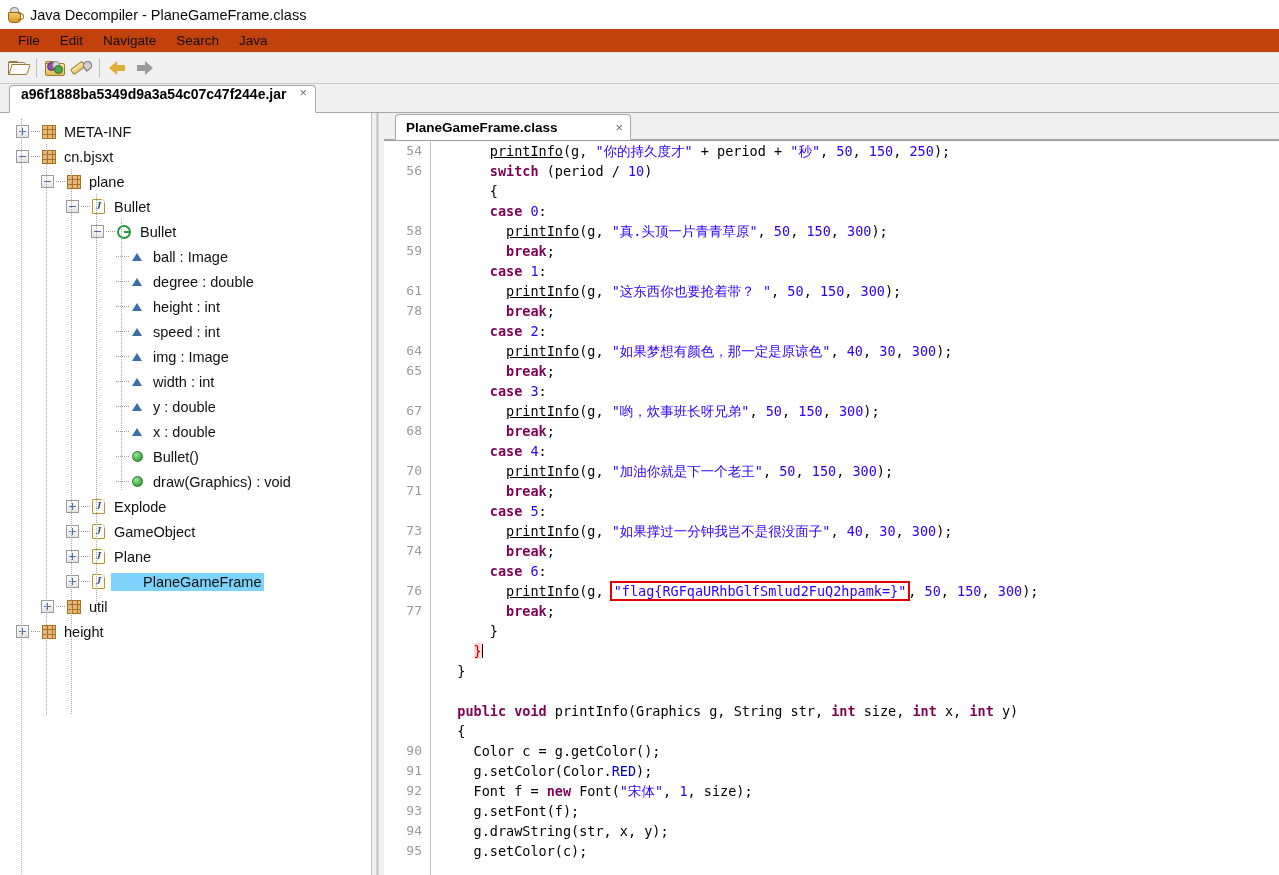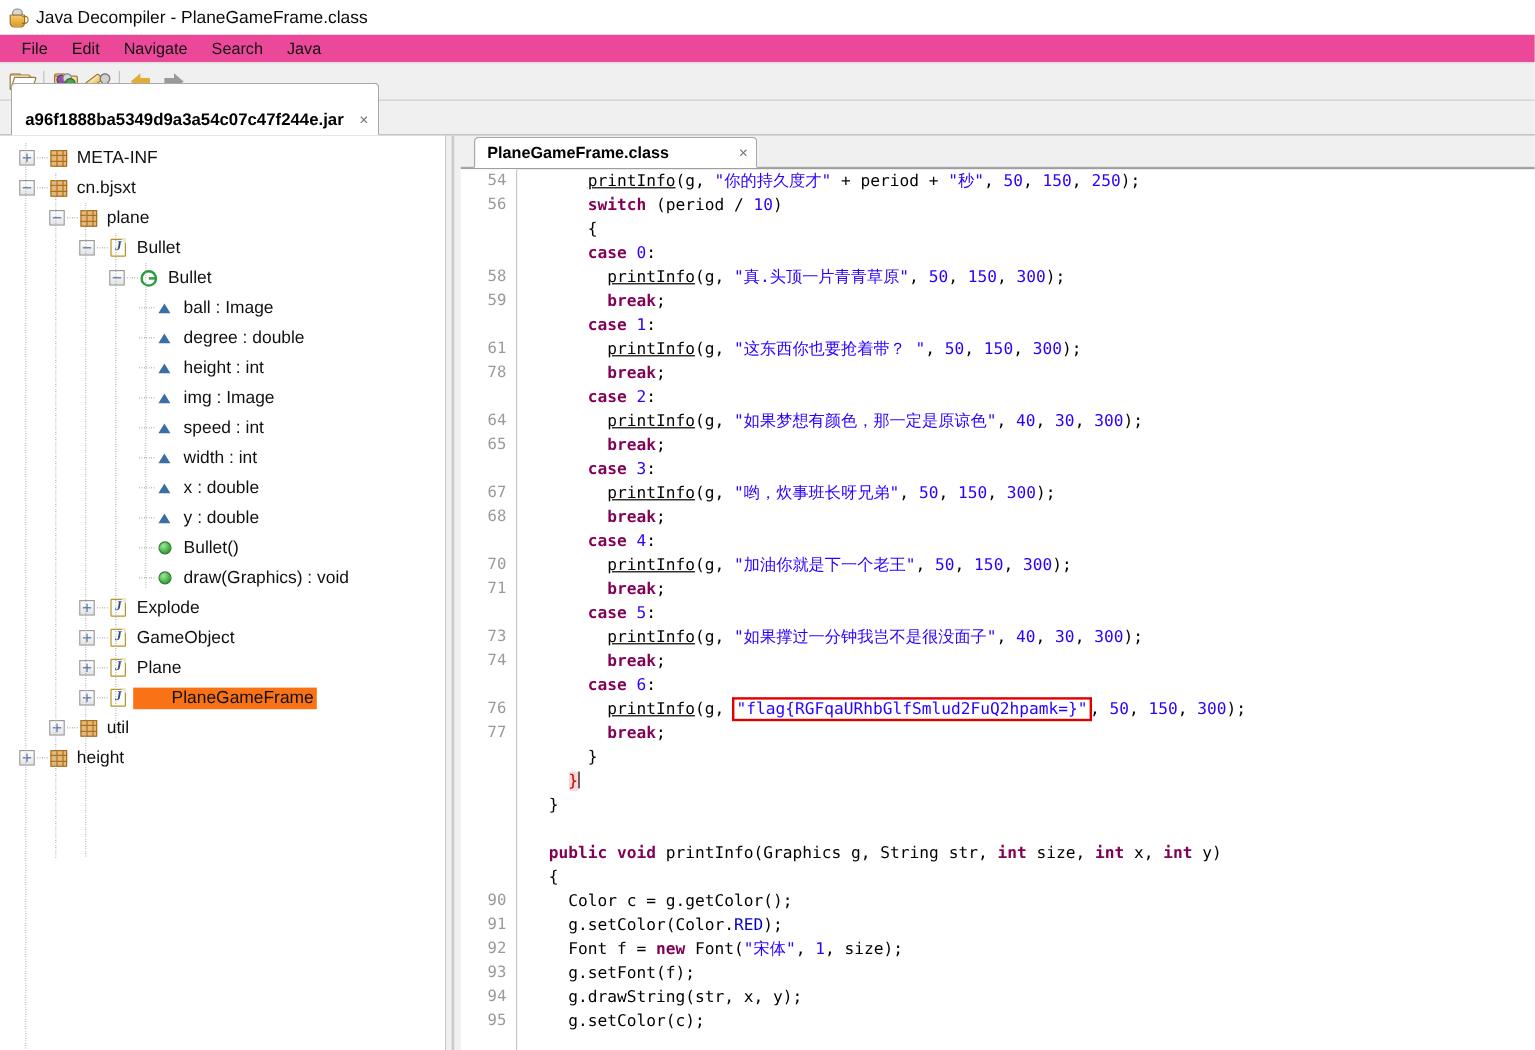--- a/index.html
+++ b/index.html
@@ -52,21 +52,21 @@
   }
   .title-text {
     font-size: 14.5px; color: #0b0b0b;
     white-space: nowrap;
   }
 
   
   .menubar {
     height: 23px;
     display: flex; align-items: center;
-    background: #ec4899;
+    background: #c2410c;
     padding-left: 8px;
     flex: 0 0 auto;
     text-align: right;
   }
   .menu-item {
     font-size: 13.5px; color: #111;
     padding: 2px 10px;
     white-space: nowrap;
     cursor: default;
   }
@@ -179,22 +179,22 @@
     padding-left: 9px;
     flex: 0 0 auto;
     position: relative;
   }
   .jartabs::after {
     content: ""; position: absolute; left: 0; right: 0; bottom: 0;
     height: 1px; background: #a8a8a8;
   }
   .jartab {
     height: 26px;
-    display: flex; align-items: center;
-    padding: 16px 8px 0 11px;
+    display: flex; align-items: flex-start;
+    padding: 0 8px 0 11px;
     background: #ffffff;
     border: 1px solid #a8a8a8;
     border-bottom: 1px solid #ffffff;
     border-radius: 4px 4px 0 0;
     position: relative; z-index: 2;
     cursor: default;
   }
   .jartab-label {
     font-size: 14px; font-weight: bold; color: #000;
     white-space: nowrap;
@@ -228,21 +228,21 @@
     height: 25px;
     display: flex; align-items: center;
     white-space: nowrap;
     cursor: default;
     position: relative;
   }
   .tlabel {
     font-size: 14.5px; color: #101010;
     padding: 1px 3px;
   }
-  .trow.selected .tlabel { background: #f97316; padding-left: 32px; }
+  .trow.selected .tlabel { background: #7dd3fc; padding-left: 32px; }
   .spacer { flex: 0 0 auto; }
   
   .exp {
     width: 11px; height: 11px;
     border: 1px solid #9b9b9b;
     background: linear-gradient(#ffffff, #e4e4e4);
     position: relative;
     flex: 0 0 auto;
     margin-right: 2px;
     cursor: default;
@@ -587,45 +587,45 @@
           <div class="trow">
             <div class="spacer" style="width: 116px;"></div>
             <div class="dots wide"></div>
             <div class="ic-field"></div>
             <span class="tlabel">height : int</span>
           </div>
           <div class="trow">
             <div class="spacer" style="width: 116px;"></div>
             <div class="dots wide"></div>
             <div class="ic-field"></div>
+            <span class="tlabel">speed : int</span>
+          </div>
+          <div class="trow">
+            <div class="spacer" style="width: 116px;"></div>
+            <div class="dots wide"></div>
+            <div class="ic-field"></div>
             <span class="tlabel">img : Image</span>
-          </div>
-          <div class="trow">
-            <div class="spacer" style="width: 116px;"></div>
-            <div class="dots wide"></div>
-            <div class="ic-field"></div>
-            <span class="tlabel">speed : int</span>
           </div>
           <div class="trow">
             <div class="spacer" style="width: 116px;"></div>
             <div class="dots wide"></div>
             <div class="ic-field"></div>
             <span class="tlabel">width : int</span>
           </div>
           <div class="trow">
             <div class="spacer" style="width: 116px;"></div>
             <div class="dots wide"></div>
             <div class="ic-field"></div>
+            <span class="tlabel">y : double</span>
+          </div>
+          <div class="trow">
+            <div class="spacer" style="width: 116px;"></div>
+            <div class="dots wide"></div>
+            <div class="ic-field"></div>
             <span class="tlabel">x : double</span>
-          </div>
-          <div class="trow">
-            <div class="spacer" style="width: 116px;"></div>
-            <div class="dots wide"></div>
-            <div class="ic-field"></div>
-            <span class="tlabel">y : double</span>
           </div>
           <div class="trow">
             <div class="spacer" style="width: 116px;"></div>
             <div class="dots wide"></div>
             <div class="ic-method"></div>
             <span class="tlabel">Bullet()</span>
           </div>
           <div class="trow">
             <div class="spacer" style="width: 116px;"></div>
             <div class="dots wide"></div>

